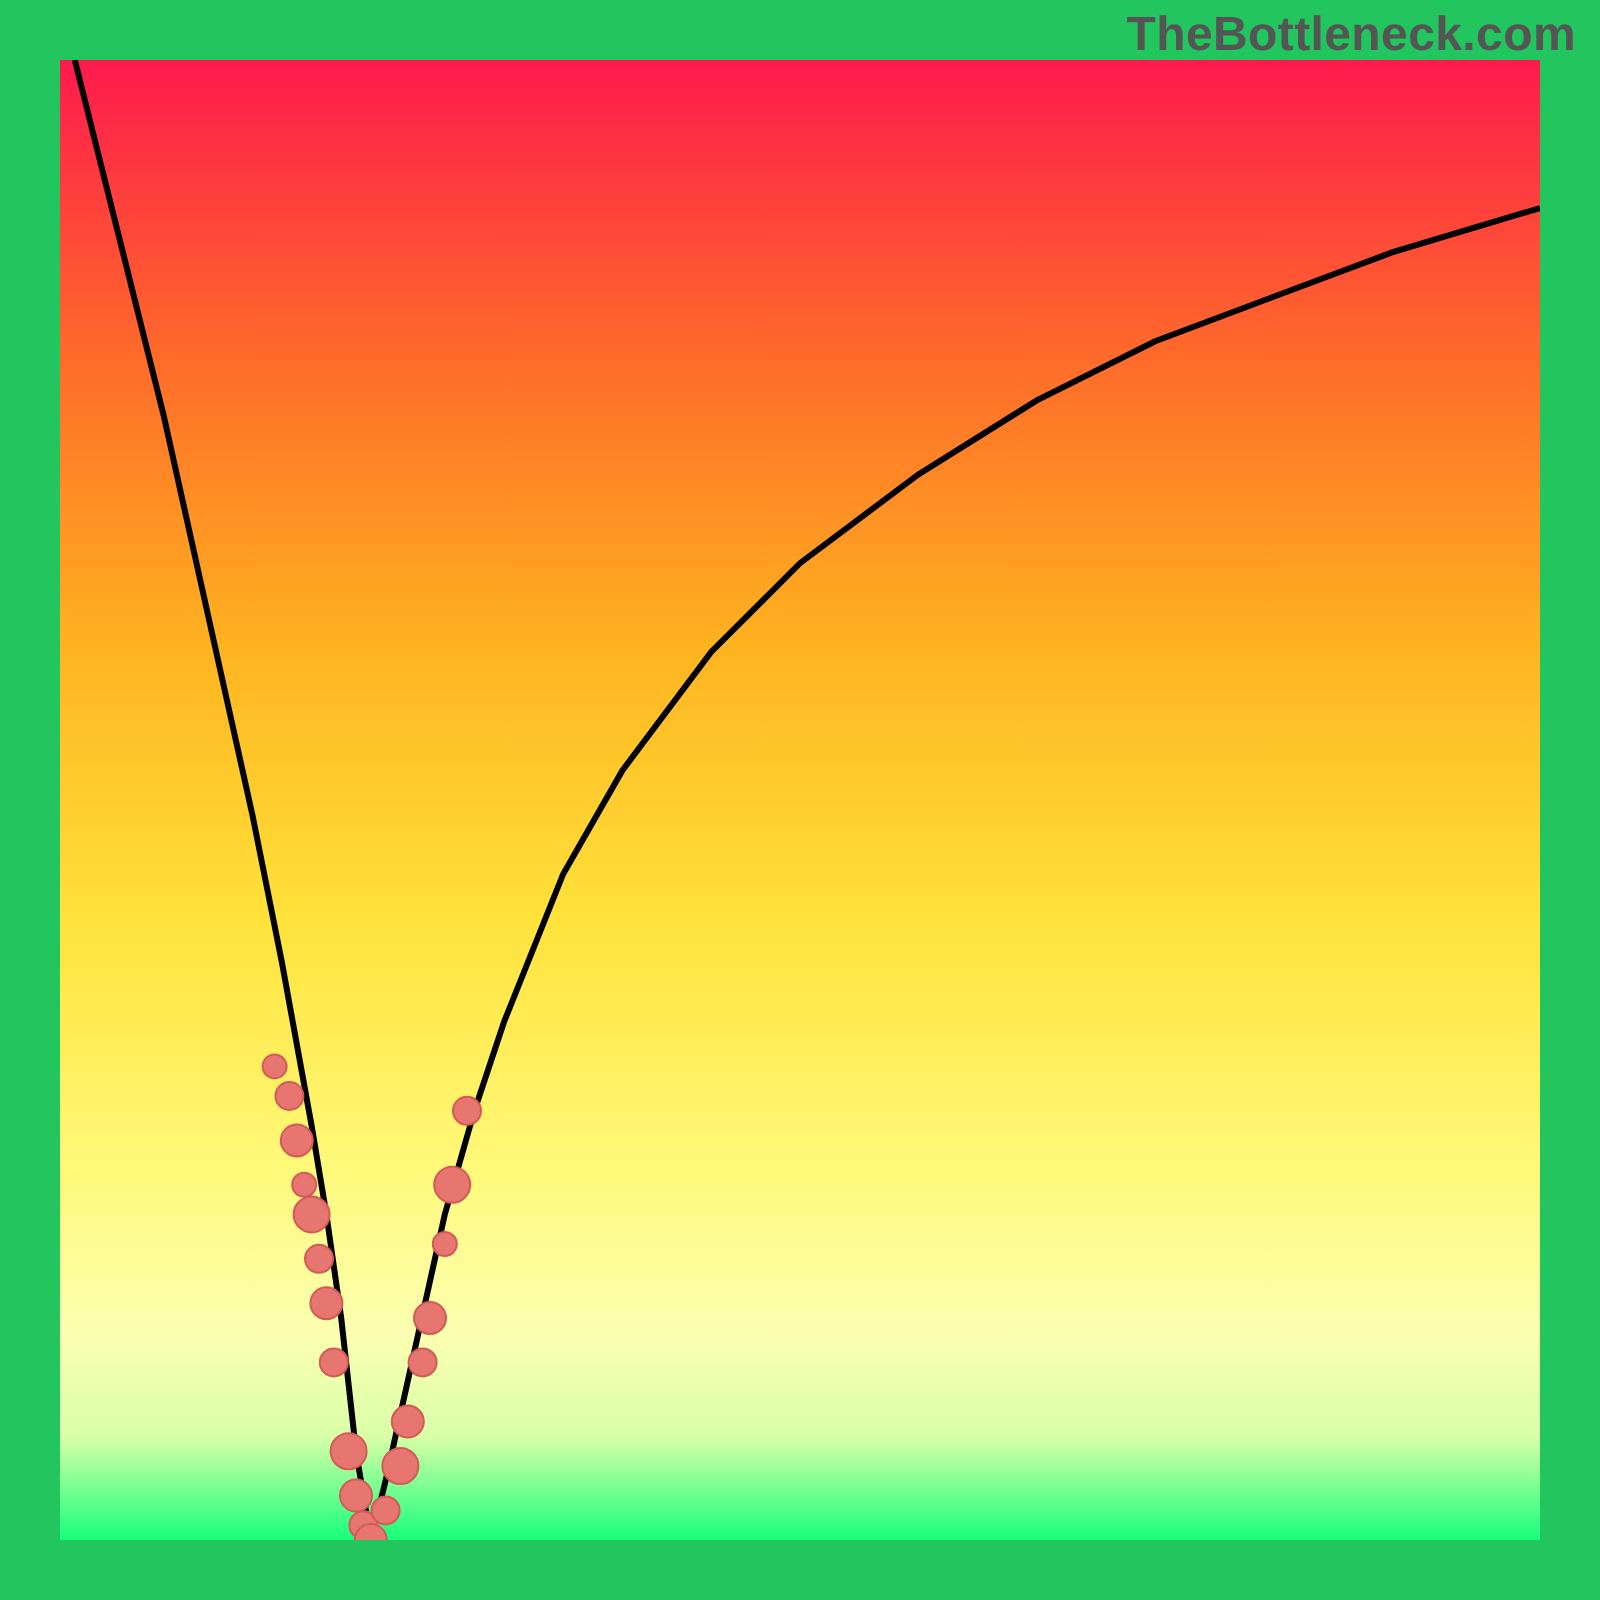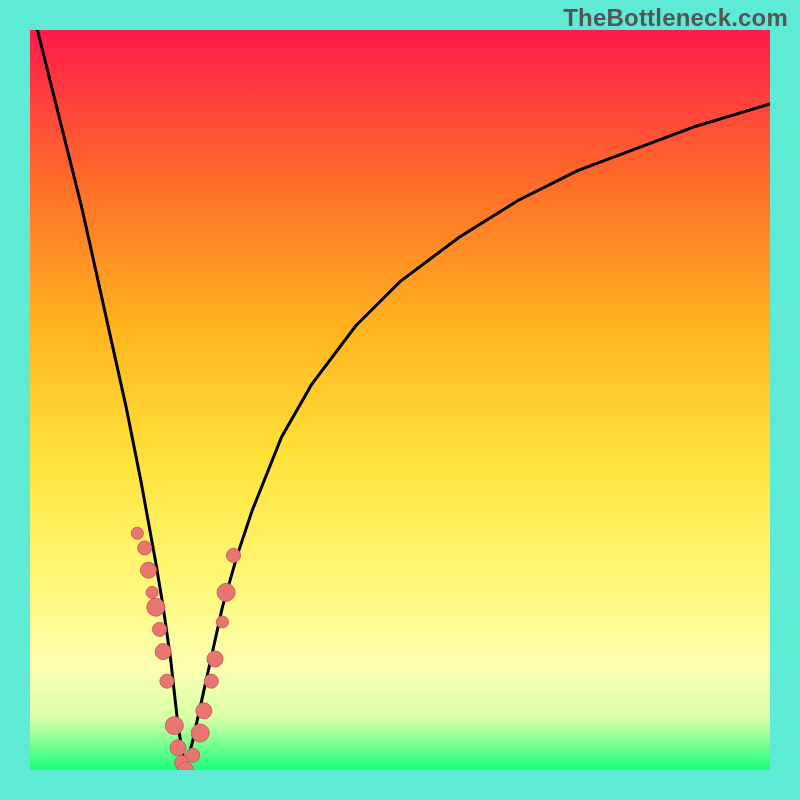--- a/index.html
+++ b/index.html
@@ -7,21 +7,21 @@
     padding: 0;
     width: 800px;
     height: 800px;
     overflow: hidden;
     background: #000;
     font-family: Arial, Helvetica, sans-serif;
   }
   .outer {
     width: 800px;
     height: 800px;
-    background: #5eead4;
+    background: #22c55e;
     position: relative;
   }
   .plot {
     position: absolute;
     left: 30px;
     top: 30px;
     width: 740px;
     height: 740px;
     overflow: hidden;
   }

